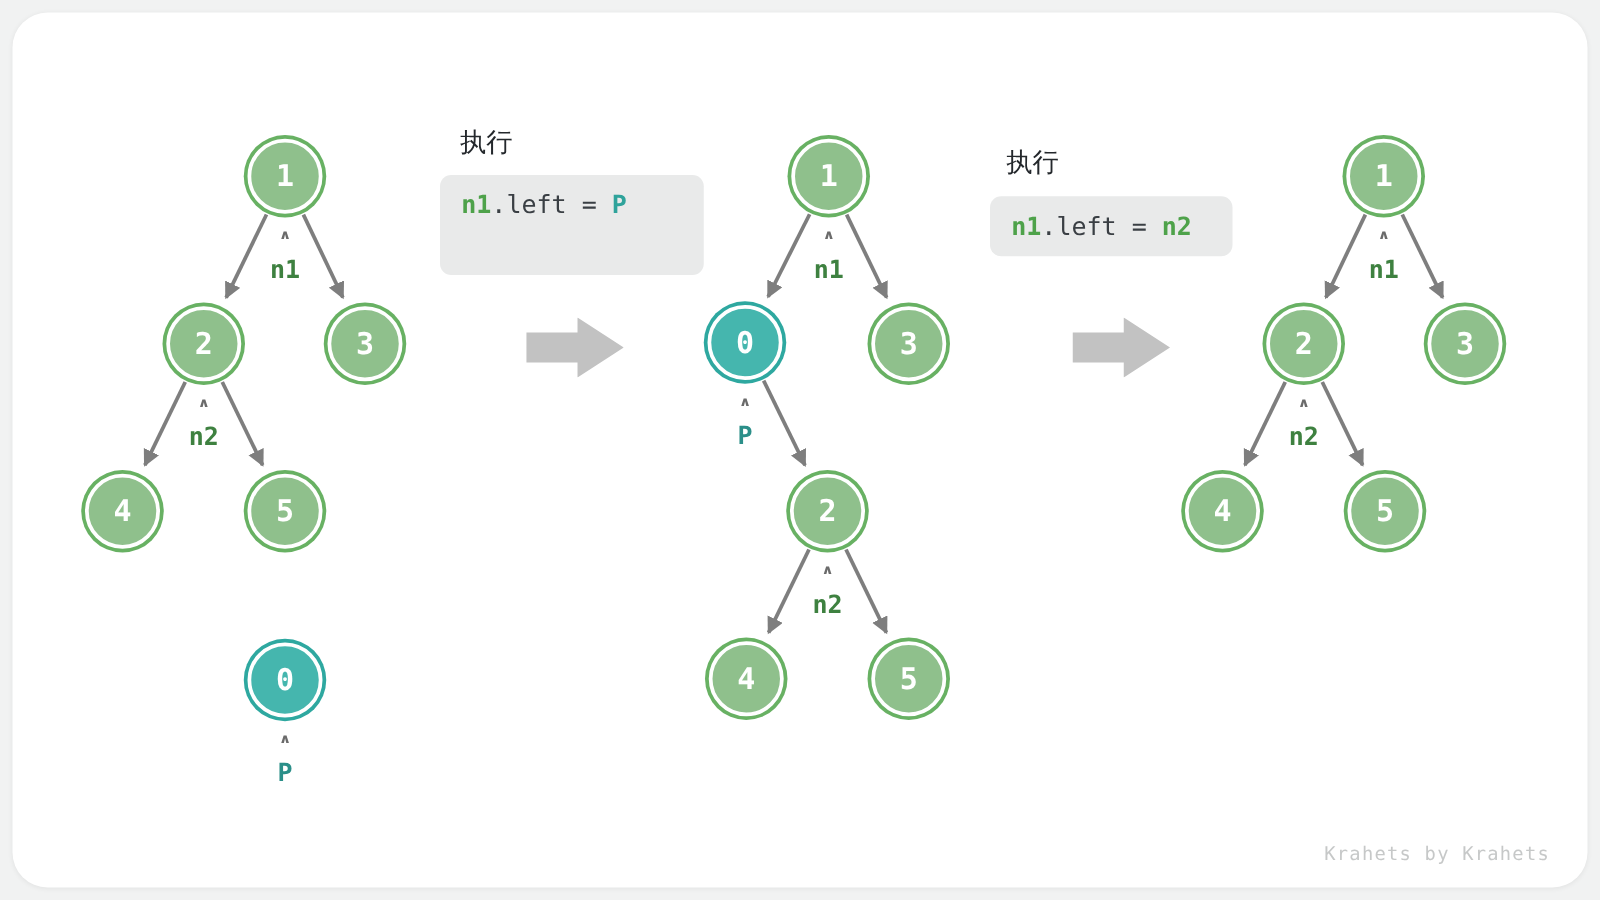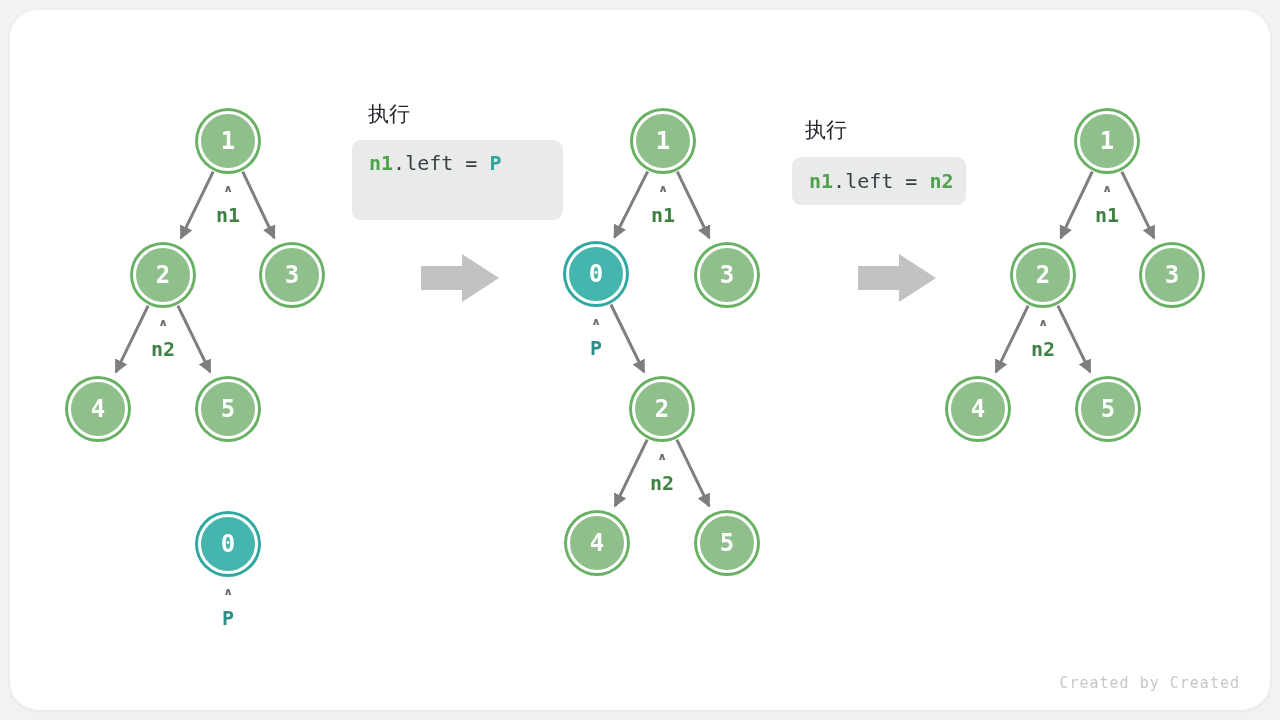--- a/index.html
+++ b/index.html
@@ -18,21 +18,21 @@
          font-family:"DejaVu Sans",sans-serif;transform:scaleY(0.85);}
   .ptr-label{display:block;margin-top:6px;font-family:"DejaVu Sans Mono",monospace;font-weight:bold;font-size:20px;line-height:24px;}
   .ptr-label.green{color:#3e8140;}
   .ptr-label.teal{color:#2b8f89;}
 
   .exec-title{position:absolute;font-size:21px;color:#24282c;font-family:"DejaVu Sans",sans-serif;}
   .codebox{position:absolute;background:#e9eaea;border-radius:9px;font-family:"DejaVu Sans Mono",monospace;font-size:20px;}
   .codebox .codeline{white-space:pre;}
   #codebox-1{left:352px;top:140px;width:211px;height:80px;padding:6px 0 0 17px;box-sizing:border-box;}
   #codebox-1 .codeline{line-height:34px;}
-  #codebox-2{left:792px;top:157px;width:174px;height:48px;padding:0 0 0 17px;box-sizing:border-box;}
+  #codebox-2{left:792px;top:157px;width:194px;height:48px;padding:0 0 0 17px;box-sizing:border-box;}
   #codebox-2 .codeline{line-height:48px;}
   .k-green{color:#4ea24a;font-weight:bold;}
   .k-teal{color:#2fa39b;font-weight:bold;}
   .k-plain{color:#3a3f44;}
 
   .big-arrow{position:absolute;width:78px;height:48px;}
   .watermark{position:absolute;right:40px;top:674px;font-family:"DejaVu Sans Mono",monospace;font-size:15px;color:#c6c8c8;letter-spacing:1px;}
 </style>
 </head>
 <body>
@@ -164,14 +164,14 @@
 
   <div class="pointer" style="left:1067px;top:181px">
     <span class="caret">∧</span>
     <span class="ptr-label green">n1</span>
   </div>
   <div class="pointer" style="left:1003px;top:315px">
     <span class="caret">∧</span>
     <span class="ptr-label green">n2</span>
   </div>
 
-  <div class="watermark">Created by Created</div>
+  <div class="watermark">Krahets by Krahets</div>
 </div>
 
 </body></html>

